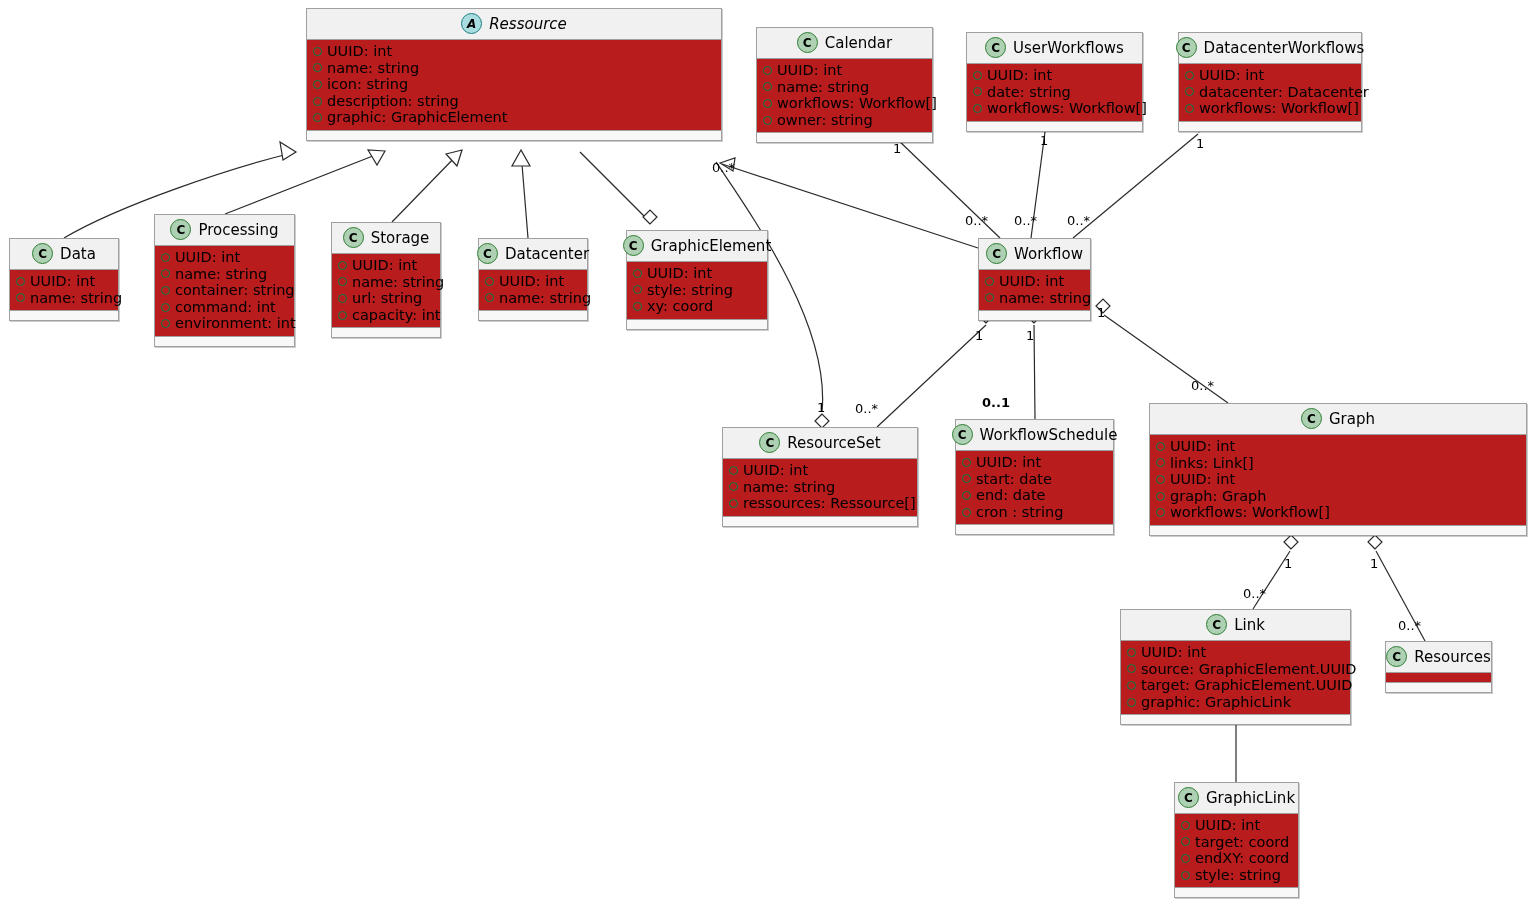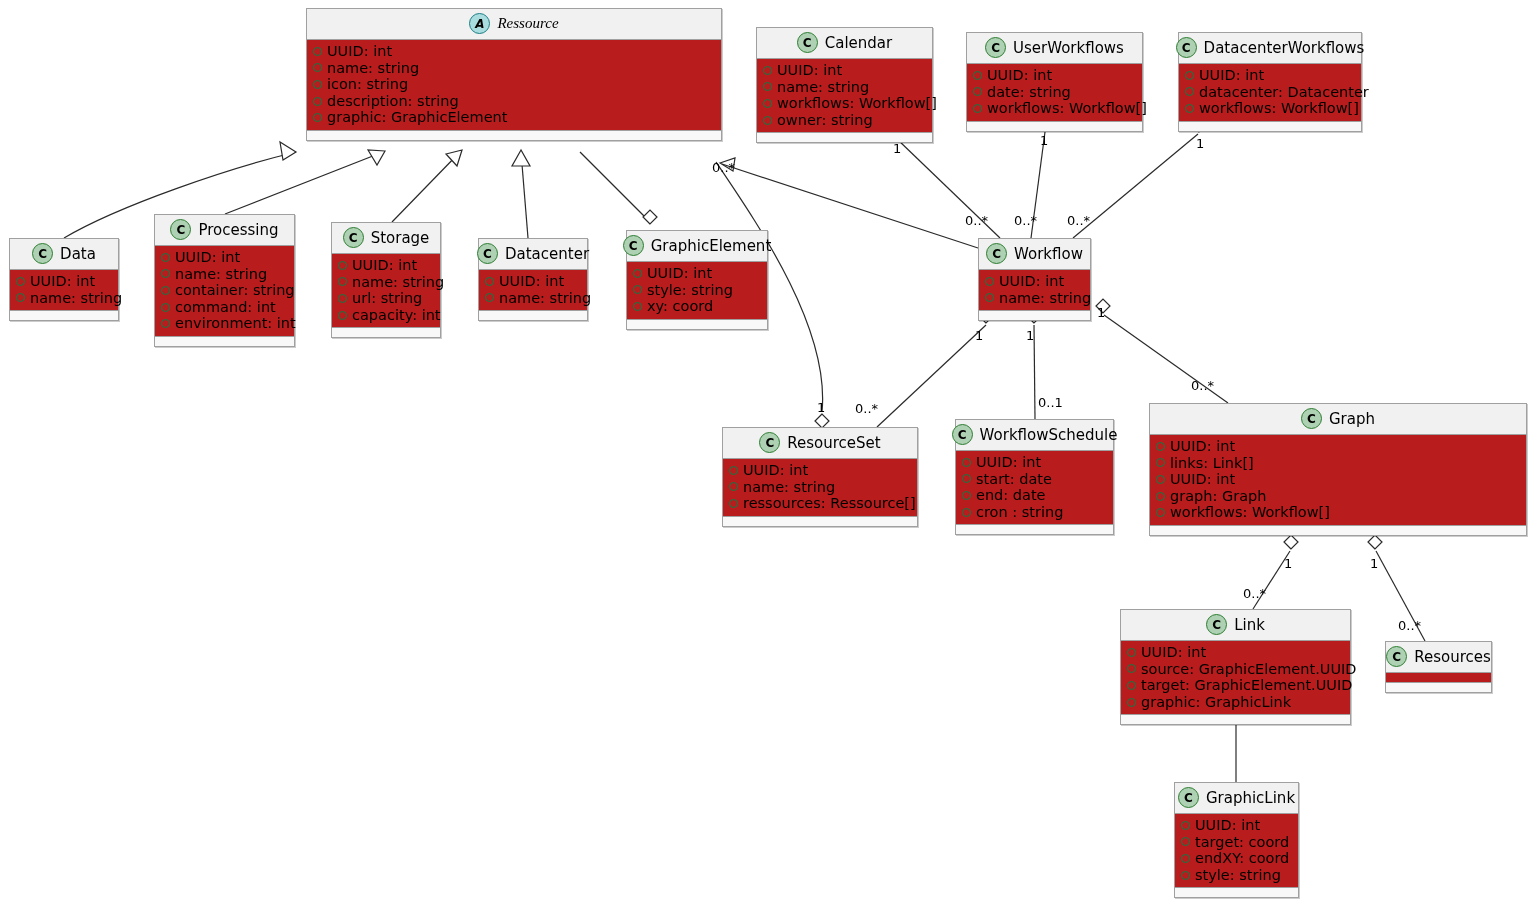--- a/index.html
+++ b/index.html
@@ -19,21 +19,21 @@
   }
   .uml-header{
     background:#F1F1F1;
     padding:4px 10px 5px 10px;
     text-align:center;
     font-size:15px;
     color:#000;
     white-space:nowrap;
     display:flex;align-items:center;justify-content:center;gap:7px;
   }
-  .uml-header.abstract .cls-title{font-style:italic;font-family:Liberation Serif, serif;}
+  .uml-header.abstract .cls-title{font-style:italic;}
   .cls-title{font-size:15px;}
   .stereo{
     width:19px;height:19px;border-radius:50%;
     border:1px solid #2E7D32;
     background:#ADD1B2;
     display:inline-flex;align-items:center;justify-content:center;
     font-size:12px;font-weight:bold;color:#000;line-height:1;
     flex:0 0 auto;
   }
   .stereo.abstract{background:#A9DCDF;border-color:#1B7E85;font-style:italic;}
@@ -481,21 +481,21 @@
       <div class="mult" style="left: 1040px; top: 133px;">1</div>
       <div class="mult" style="left: 1196px; top: 136px;">1</div>
       <div class="mult" style="left: 965px; top: 213px;">0..*</div>
       <div class="mult" style="left: 1014px; top: 213px;">0..*</div>
       <div class="mult" style="left: 1067px; top: 213px;">0..*</div>
       <div class="mult" style="left: 712px; top: 160px;">0..*</div>
       <div class="mult" style="left: 817px; top: 400px;">1</div>
       <div class="mult" style="left: 855px; top: 401px;">0..*</div>
       <div class="mult" style="left: 975px; top: 328px;">1</div>
       <div class="mult" style="left: 1026px; top: 328px;">1</div>
-      <div class="mult" style="left: 1038px; top: 395px;">0..1</div>
+      <div class="mult" style="left: 982px; top: 395px; font-weight: bold;">0..1</div>
       <div class="mult" style="left: 1097px; top: 305px;">1</div>
       <div class="mult" style="left: 1191px; top: 378px;">0..*</div>
       <div class="mult" style="left: 1284px; top: 556px;">1</div>
       <div class="mult" style="left: 1243px; top: 586px;">0..*</div>
       <div class="mult" style="left: 1370px; top: 556px;">1</div>
       <div class="mult" style="left: 1398px; top: 618px;">0..*</div>
     </div>
 </div>
 
 </body></html>

